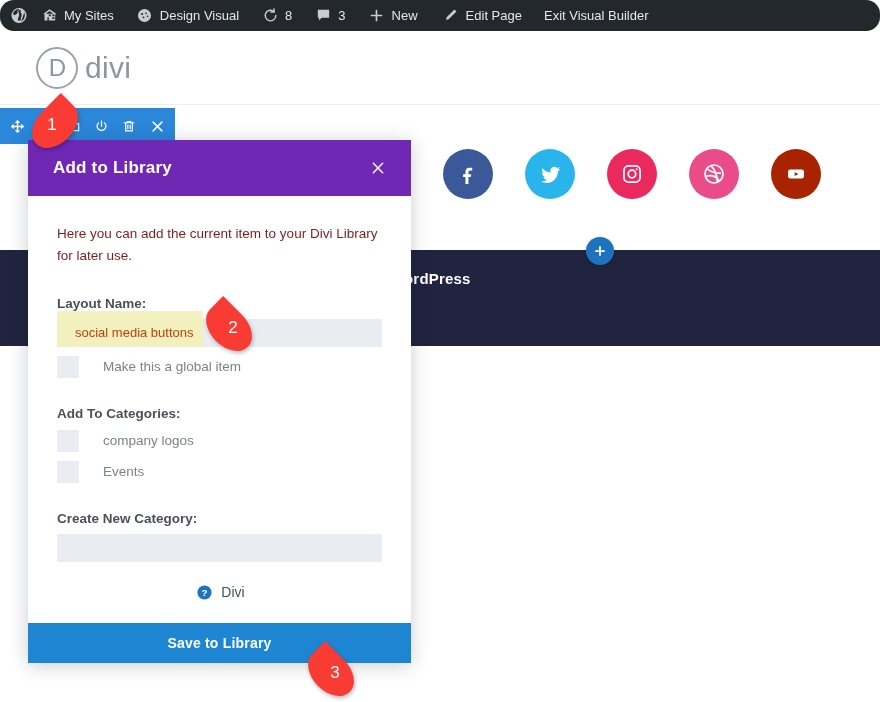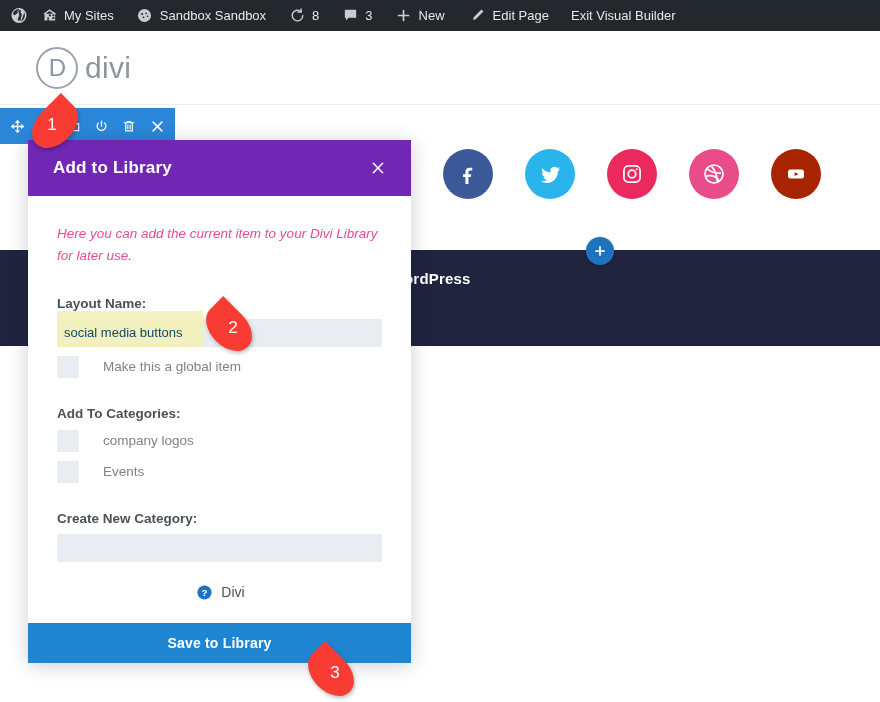--- a/index.html
+++ b/index.html
@@ -10,20 +10,21 @@
     overflow: hidden;
   }
   #root { position: relative; width: 880px; height: 702px; background:#fff; }
 
   
   .adminbar{
     position:absolute; left:0; top:0; width:880px; height:31px;
     background:#23282d; color:#e6e7e8;
     display:flex; align-items:center; font-size:13px;
     white-space:nowrap;
+    border-radius:14px;
   }
   .ab-item{
     display:flex; align-items:center; height:31px;
     padding:0 8px; gap:6px; color:#e6e7e8; cursor:pointer;
   }
   .ab-item .ab-label{ font-size:13px; line-height:1; }
   .ab-ico{ display:inline-flex; align-items:center; justify-content:center;
            width:18px; height:18px; color:#c9ccd0; }
   .ab-ico svg{ display:block; }
 
@@ -102,37 +103,37 @@
     display:flex; align-items:center; justify-content:space-between;
     padding:0 22px 0 25px;
   }
   .modal-title{ font-size:17px; font-weight:bold; letter-spacing:.2px; }
   .modal-close{ width:22px; height:22px; display:flex; align-items:center;
     justify-content:center; cursor:pointer; color:#fff; }
   .modal-close svg{ display:block; }
 
   .modal-body{ padding:27px 27px 22px 29px; background:#fff; }
   .intro{
-    font-size:13.5px; line-height:1.65; color:#ec4899; max-width:330px;font-style:italic;
+    font-size:13.5px; line-height:1.65; color:#7f1d1d; max-width:330px;
   }
 
   .field-label{
     font-size:13.5px; font-weight:bold; color:#4a5158; margin-top:28px; margin-bottom:8px;
   }
   .text-input{
     position:relative; width:325px; height:28px;
     background:#e9edf2; border:none; display:flex; align-items:center;
   }
   .text-input .hl{
     position:absolute; left:0; top:-8px; width:146px; height:36px;
     background:#f3f0b6; opacity:.85;
   }
   .text-input .val{
-    position:relative; z-index:2; font-size:13px; color:#0c4a6e;
-    padding-left:7px;
+    position:relative; z-index:2; font-size:13px; color:#c2410c;
+    padding-left:18px;
   }
   .text-input.empty{ height:28px; }
 
   .check-row{
     display:flex; align-items:center; gap:24px; margin-top:9px;
   }
   .checkbox{
     width:22px; height:22px; background:#e9edf2; flex:0 0 22px; cursor:pointer;
   }
   .check-label{ font-size:13.5px; color:#7b838b; }
@@ -202,21 +203,21 @@
     <div class="ab-item" style="margin-left:6px;">
       <span class="ab-ico">
         <svg width="17" height="17" viewBox="0 0 24 24" fill="#c9ccd0">
           <circle cx="12" cy="12" r="9.2"></circle>
           <circle cx="8.6" cy="9.8" r="1.5" fill="#23282d"></circle>
           <circle cx="14.2" cy="8.8" r="1.2" fill="#23282d"></circle>
           <circle cx="16.4" cy="13.2" r="1.1" fill="#23282d"></circle>
           <circle cx="10.6" cy="14.6" r="1.3" fill="#23282d"></circle>
         </svg>
       </span>
-      <span class="ab-label">Sandbox Sandbox</span>
+      <span class="ab-label">Design Visual</span>
     </div>
 
     <div class="ab-item" style="margin-left:6px;">
       <span class="ab-ico">
         <svg width="17" height="17" viewBox="0 0 24 24" fill="none" stroke="#c9ccd0" stroke-width="2">
           <path d="M19.5 12a7.5 7.5 0 11-2.3-5.4" stroke-linecap="round"></path>
           <path d="M17 2.6V7h-4.4" stroke-linecap="round" stroke-linejoin="round"></path>
         </svg>
       </span>
       <span class="ab-label">8</span>

